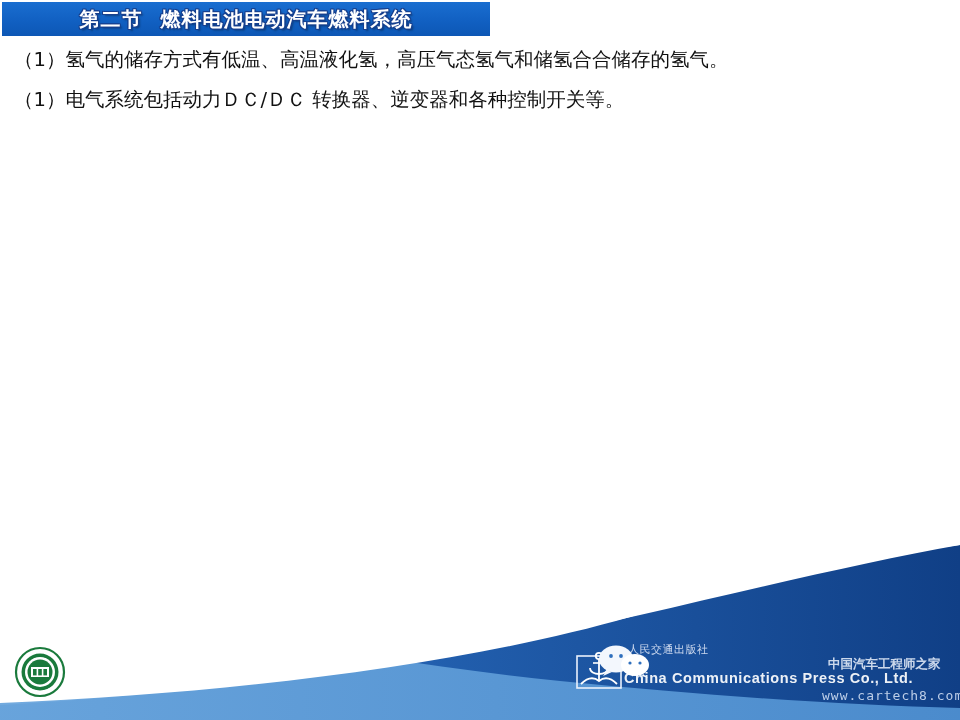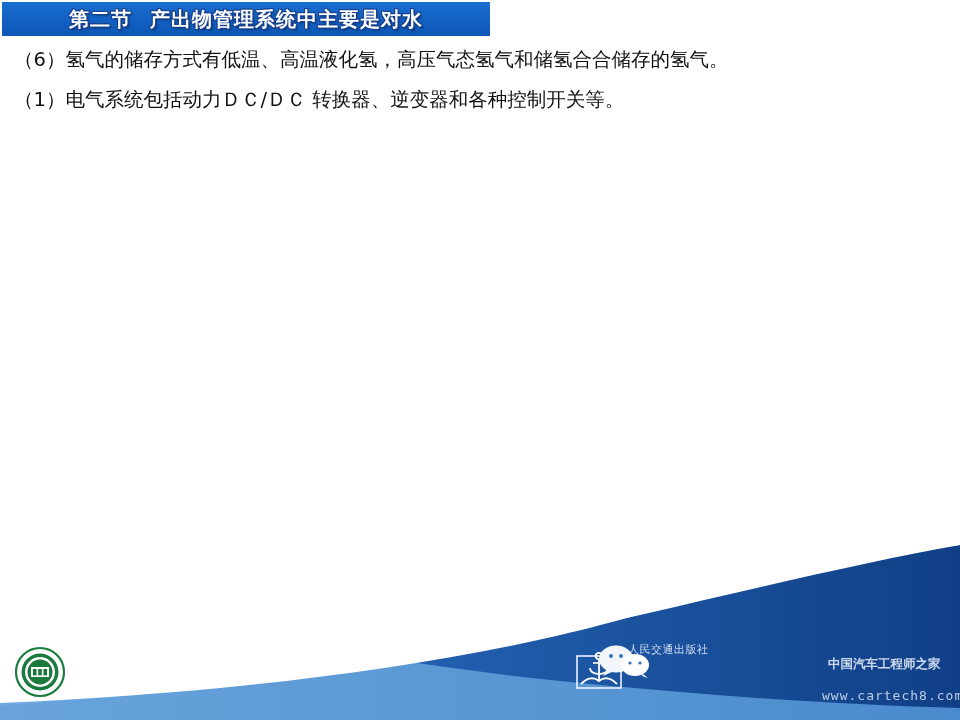--- a/index.html
+++ b/index.html
@@ -108,25 +108,25 @@
   }
 </style>
 </head>
 <body>
 
 <div class="slide">
 
   <div class="header-band"></div>
   <div class="header-title">
     <span class="sec">第二节</span>
-    <span>产出物管理系统中主要是对水</span>
+    <span>燃料电池电动汽车燃料系统</span>
   </div>
 
   <div class="body-text">
-    <p>（6）氢气的储存方式有低温、高温液化氢，高压气态氢气和储氢合合储存的氢气。</p>
+    <p>（1）氢气的储存方式有低温、高温液化氢，高压气态氢气和储氢合合储存的氢气。</p>
     <p>（1）电气系统包括动力ＤＣ/ＤＣ 转换器、逆变器和各种控制开关等。</p>
   </div>
 
   <div class="footer">
     <svg viewBox="0 0 960 175" preserveAspectRatio="none">
       <defs>
         <linearGradient id="gDark" x1="0" y1="0" x2="1" y2="0">
           <stop offset="0%" stop-color="#2f74bf"></stop>
           <stop offset="45%" stop-color="#225fae"></stop>
           <stop offset="100%" stop-color="#103f86"></stop>
@@ -172,20 +172,21 @@
       <svg viewBox="0 0 46 44">
         <rect x="1" y="10" width="44" height="32" fill="none" stroke="#eaf1fc" stroke-width="1.6"></rect>
         <path d="M5 38 C12 31 18 31 23 35 C28 31 34 31 41 38" fill="none" stroke="#ffffff" stroke-width="1.8"></path>
         <path d="M23 35 L23 13" stroke="#ffffff" stroke-width="1.8"></path>
         <circle cx="23" cy="10" r="3.2" fill="none" stroke="#ffffff" stroke-width="1.8"></circle>
         <path d="M14 22 C14 30 32 30 32 22" fill="none" stroke="#ffffff" stroke-width="1.8"></path>
         <path d="M17 17 L29 17" stroke="#ffffff" stroke-width="1.6"></path>
       </svg>
     </div>
     <div class="pub-cn">人民交通出版社</div>
+    <div class="pub-en">China Communications Press  Co., Ltd.</div>
   </div>
 
   <div class="wm">
     <div class="wm-bubble">
       <svg viewBox="0 0 58 34">
         <ellipse cx="20" cy="15" rx="17" ry="13.5" fill="#f3f7fd"></ellipse>
         <path d="M11 26 L7 32 L16 28 Z" fill="#f3f7fd"></path>
         <ellipse cx="39" cy="21" rx="14" ry="11" fill="#ffffff"></ellipse>
         <path d="M47 30 L52 34 L46 32 Z" fill="#ffffff"></path>
         <circle cx="15" cy="12" r="1.9" fill="#2f6fbd"></circle>

